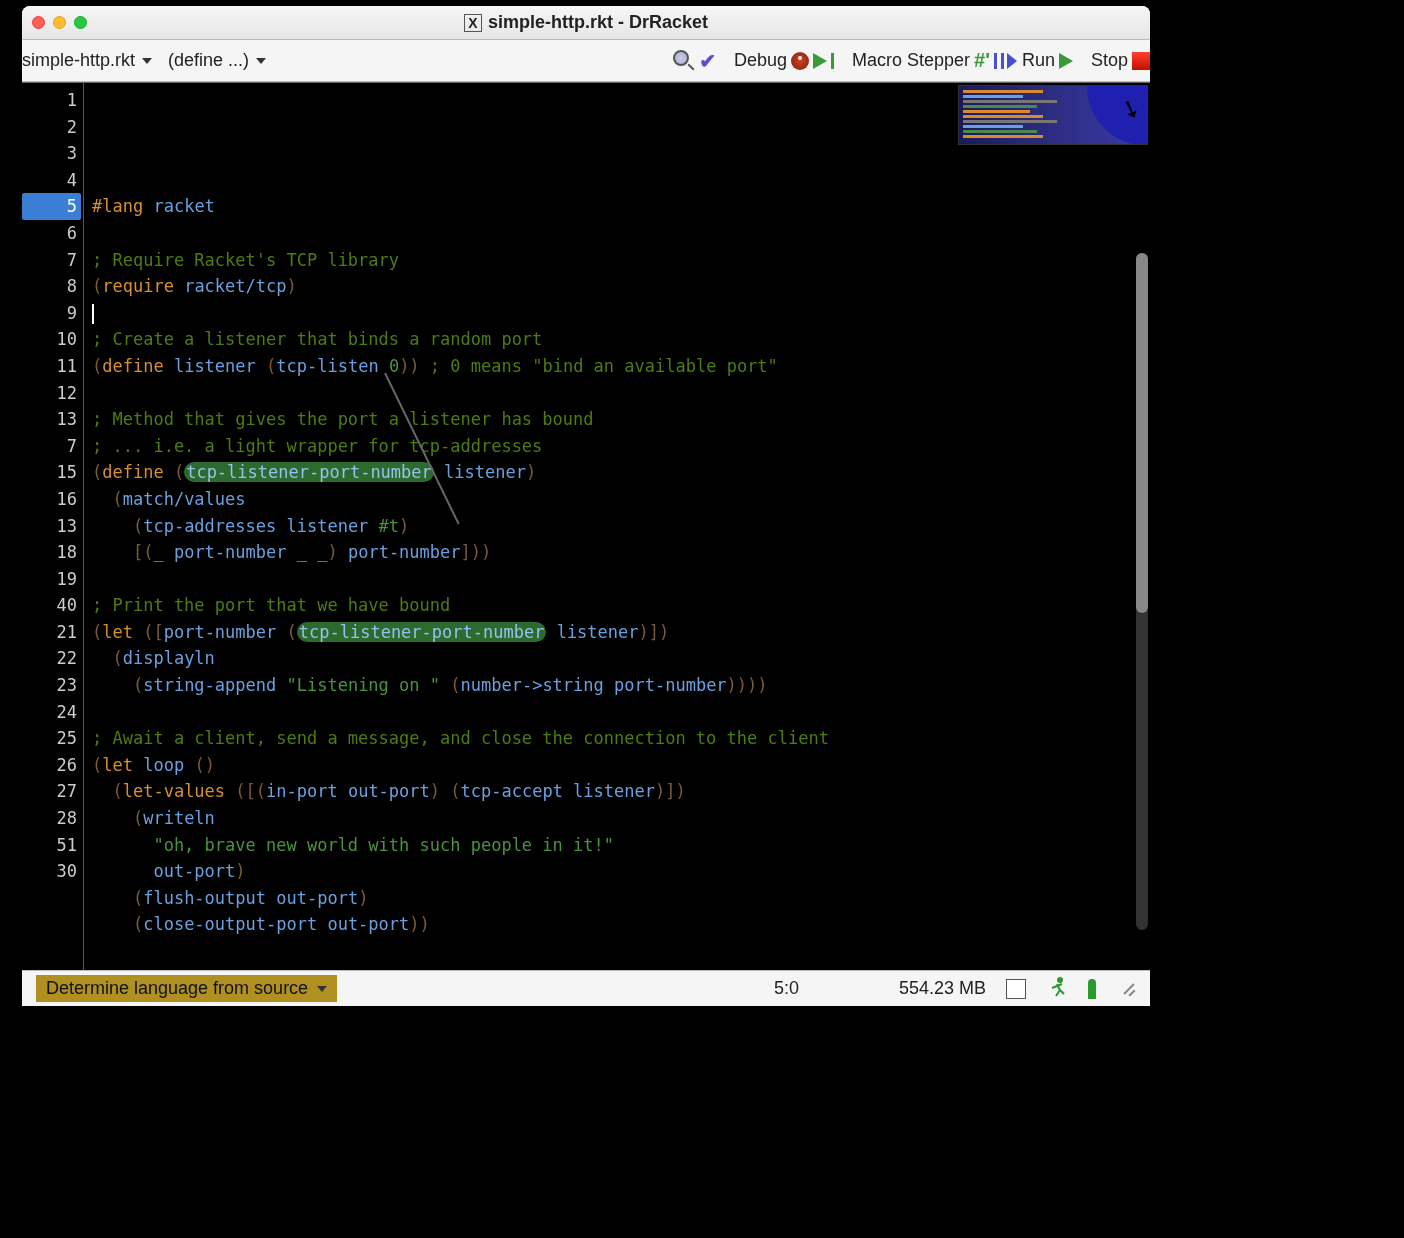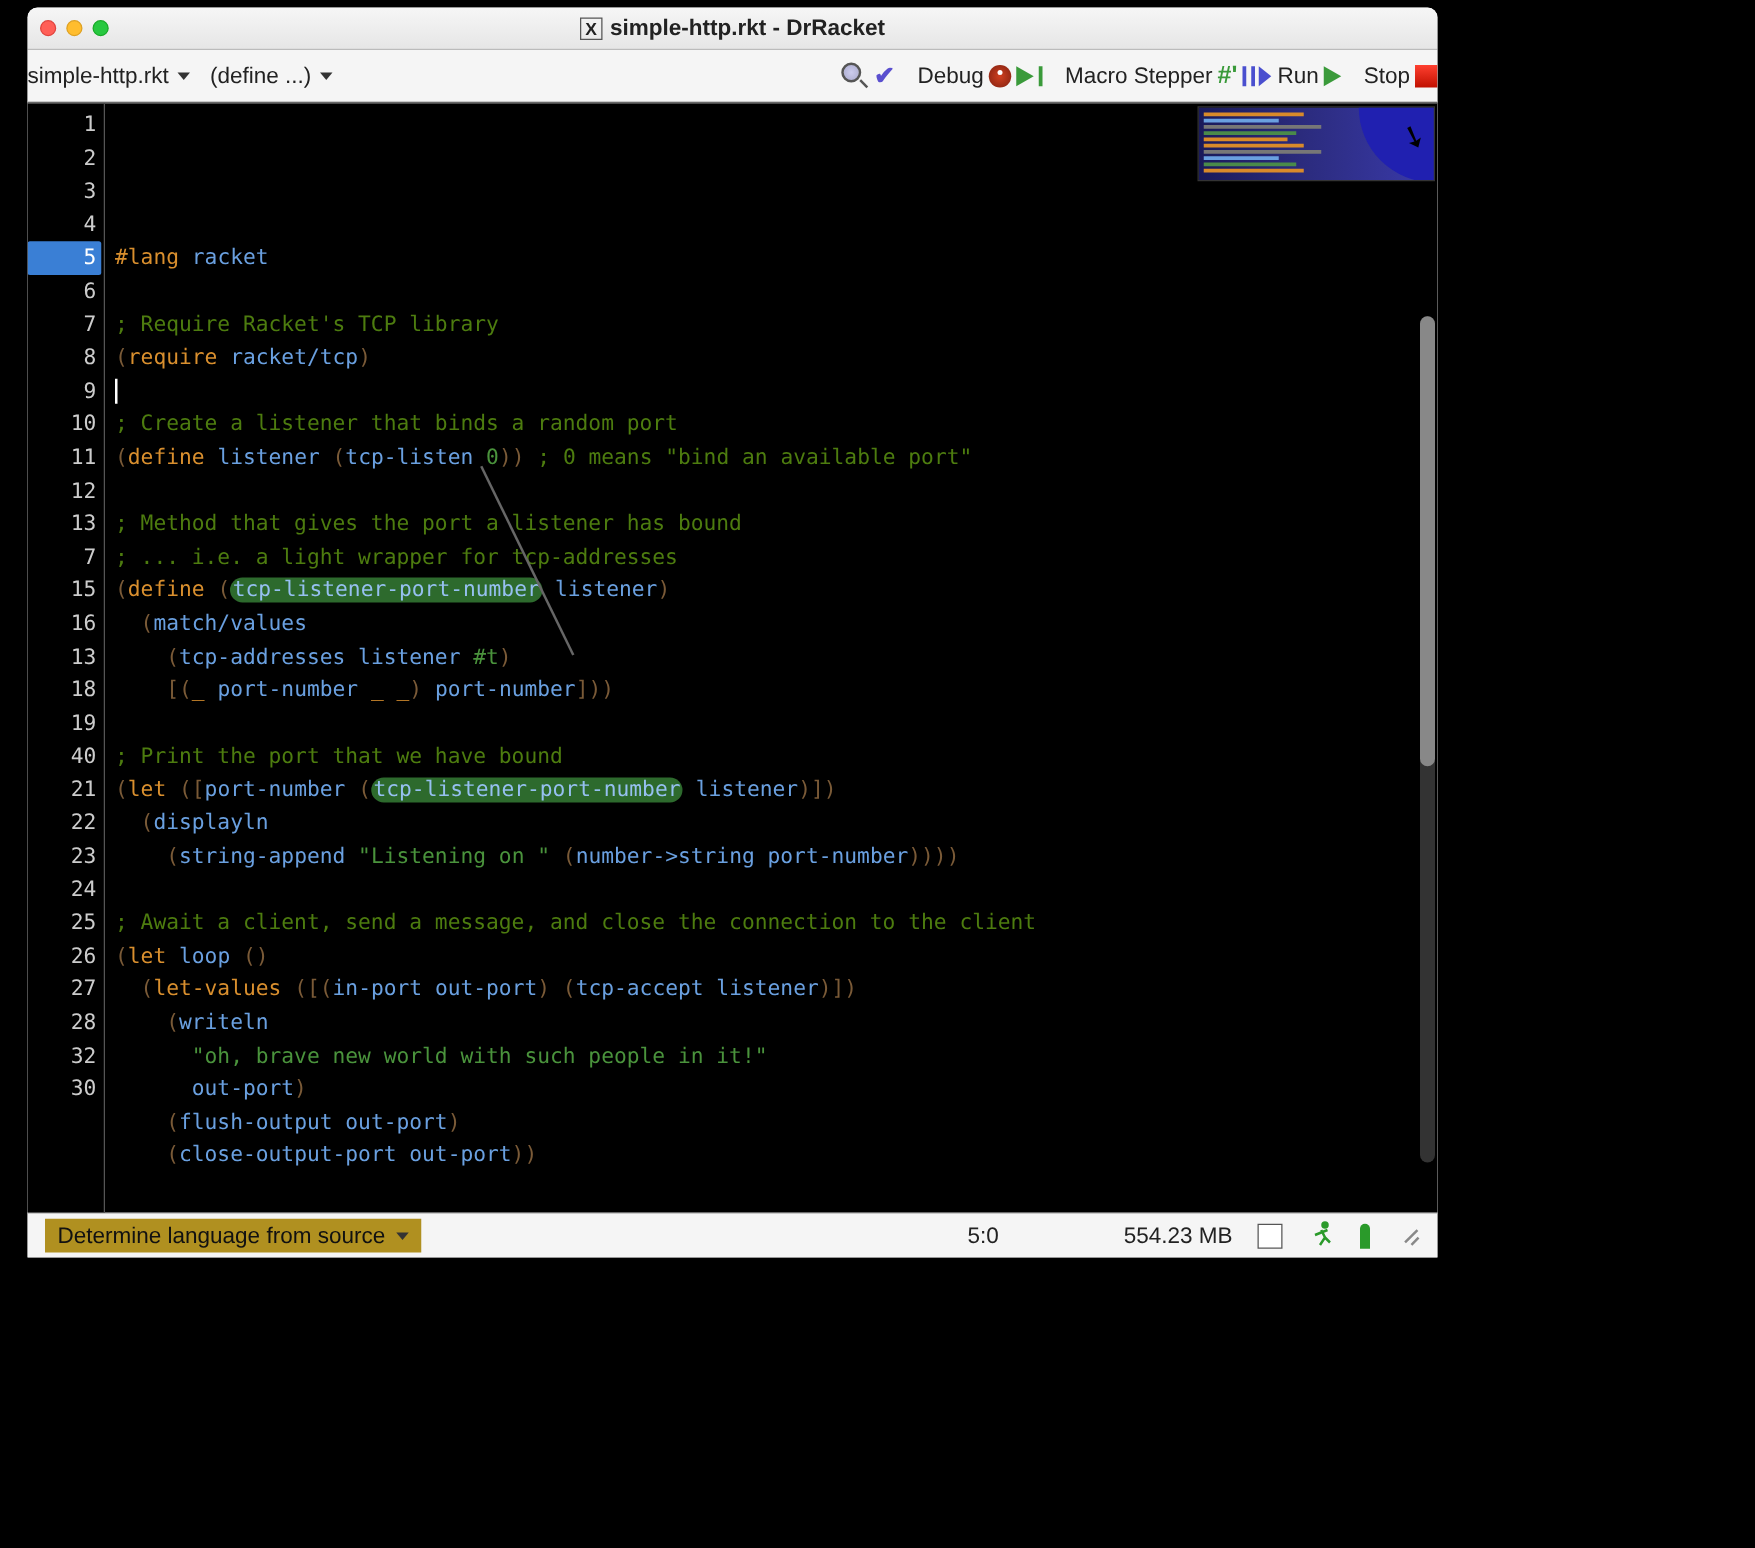--- a/index.html
+++ b/index.html
@@ -152,21 +152,21 @@
         <div class="ln">19</div>
         <div class="ln">40</div>
         <div class="ln">21</div>
         <div class="ln">22</div>
         <div class="ln">23</div>
         <div class="ln">24</div>
         <div class="ln">25</div>
         <div class="ln">26</div>
         <div class="ln">27</div>
         <div class="ln">28</div>
-        <div class="ln">32</div>
+        <div class="ln">51</div>
         <div class="ln">30</div>
       </div>
     <div class="code" id="code">
       <div class="minimap">
         <span class="mm-arrow">➘</span>
         <div class="mm-lines"><span class="mmc1"></span><span class="mmc2"></span><span class="mmc3"></span><span class="mmc4"></span><span class="mmc5"></span><span class="mmc1"></span><span class="mmc3"></span><span class="mmc2"></span><span class="mmc4"></span><span class="mmc1"></span></div>
       </div>
       <div class="reference-line"></div>
     <div><div style="height: 26.6px;"><span class="kw">#lang</span><span class=""> </span><span class="fn">racket</span></div><div style="height: 26.6px;">&nbsp;</div><div style="height: 26.6px;"><span class="cm">; Require Racket's TCP library</span></div><div style="height: 26.6px;"><span class="pr">(</span><span class="kw">require</span><span class="fn"> racket/tcp</span><span class="pr">)</span></div><div style="height: 26.6px;"><span class="cursor"></span></div><div style="height: 26.6px;"><span class="cm">; Create a listener that binds a random port</span></div><div style="height: 26.6px;"><span class="pr">(</span><span class="kw">define</span><span class="fn"> listener </span><span class="pr">(</span><span class="fn">tcp-listen </span><span class="nm">0</span><span class="pr">))</span><span class="cm"> ; 0 means "bind an available port"</span></div><div style="height: 26.6px;">&nbsp;</div><div style="height: 26.6px;"><span class="cm">; Method that gives the port a listener has bound</span></div><div style="height: 26.6px;"><span class="cm">; ... i.e. a light wrapper for tcp-addresses</span></div><div style="height: 26.6px;"><span class="pr">(</span><span class="kw">define</span><span class="pr"> (</span><span class="hl hl-fn">tcp-listener-port-number</span><span class="fn"> listener</span><span class="pr">)</span></div><div style="height: 26.6px;"><span class="pr">  (</span><span class="fn">match/values</span></div><div style="height: 26.6px;"><span class="pr">    (</span><span class="fn">tcp-addresses listener </span><span class="nm">#t</span><span class="pr">)</span></div><div style="height: 26.6px;"><span class="pr">    [(</span><span class="kw">_</span><span class="fn"> port-number </span><span class="kw">_ _</span><span class="pr">)</span><span class="fn"> port-number</span><span class="pr">]))</span></div><div style="height: 26.6px;">&nbsp;</div><div style="height: 26.6px;"><span class="cm">; Print the port that we have bound</span></div><div style="height: 26.6px;"><span class="pr">(</span><span class="kw">let</span><span class="pr"> ([</span><span class="fn">port-number </span><span class="pr">(</span><span class="hl hl-fn">tcp-listener-port-number</span><span class="fn"> listener</span><span class="pr">)])</span></div><div style="height: 26.6px;"><span class="pr">  (</span><span class="fn">displayln</span></div><div style="height: 26.6px;"><span class="pr">    (</span><span class="fn">string-append </span><span class="st">"Listening on "</span><span class="pr"> (</span><span class="fn">number-&gt;string port-number</span><span class="pr">))))</span></div><div style="height: 26.6px;">&nbsp;</div><div style="height: 26.6px;"><span class="cm">; Await a client, send a message, and close the connection to the client</span></div><div style="height: 26.6px;"><span class="pr">(</span><span class="kw">let</span><span class="fn"> loop </span><span class="pr">()</span></div><div style="height: 26.6px;"><span class="pr">  (</span><span class="kw">let-values</span><span class="pr"> ([(</span><span class="fn">in-port out-port</span><span class="pr">) (</span><span class="fn">tcp-accept listener</span><span class="pr">)])</span></div><div style="height: 26.6px;"><span class="pr">    (</span><span class="fn">writeln</span></div><div style="height: 26.6px;"><span class="st">      "oh, brave new world with such people in it!"</span></div><div style="height: 26.6px;"><span class="fn">      out-port</span><span class="pr">)</span></div><div style="height: 26.6px;"><span class="pr">    (</span><span class="fn">flush-output out-port</span><span class="pr">)</span></div><div style="height: 26.6px;"><span class="pr">    (</span><span class="fn">close-output-port out-port</span><span class="pr">))</span></div></div></div>
     <div class="scrollbar">

